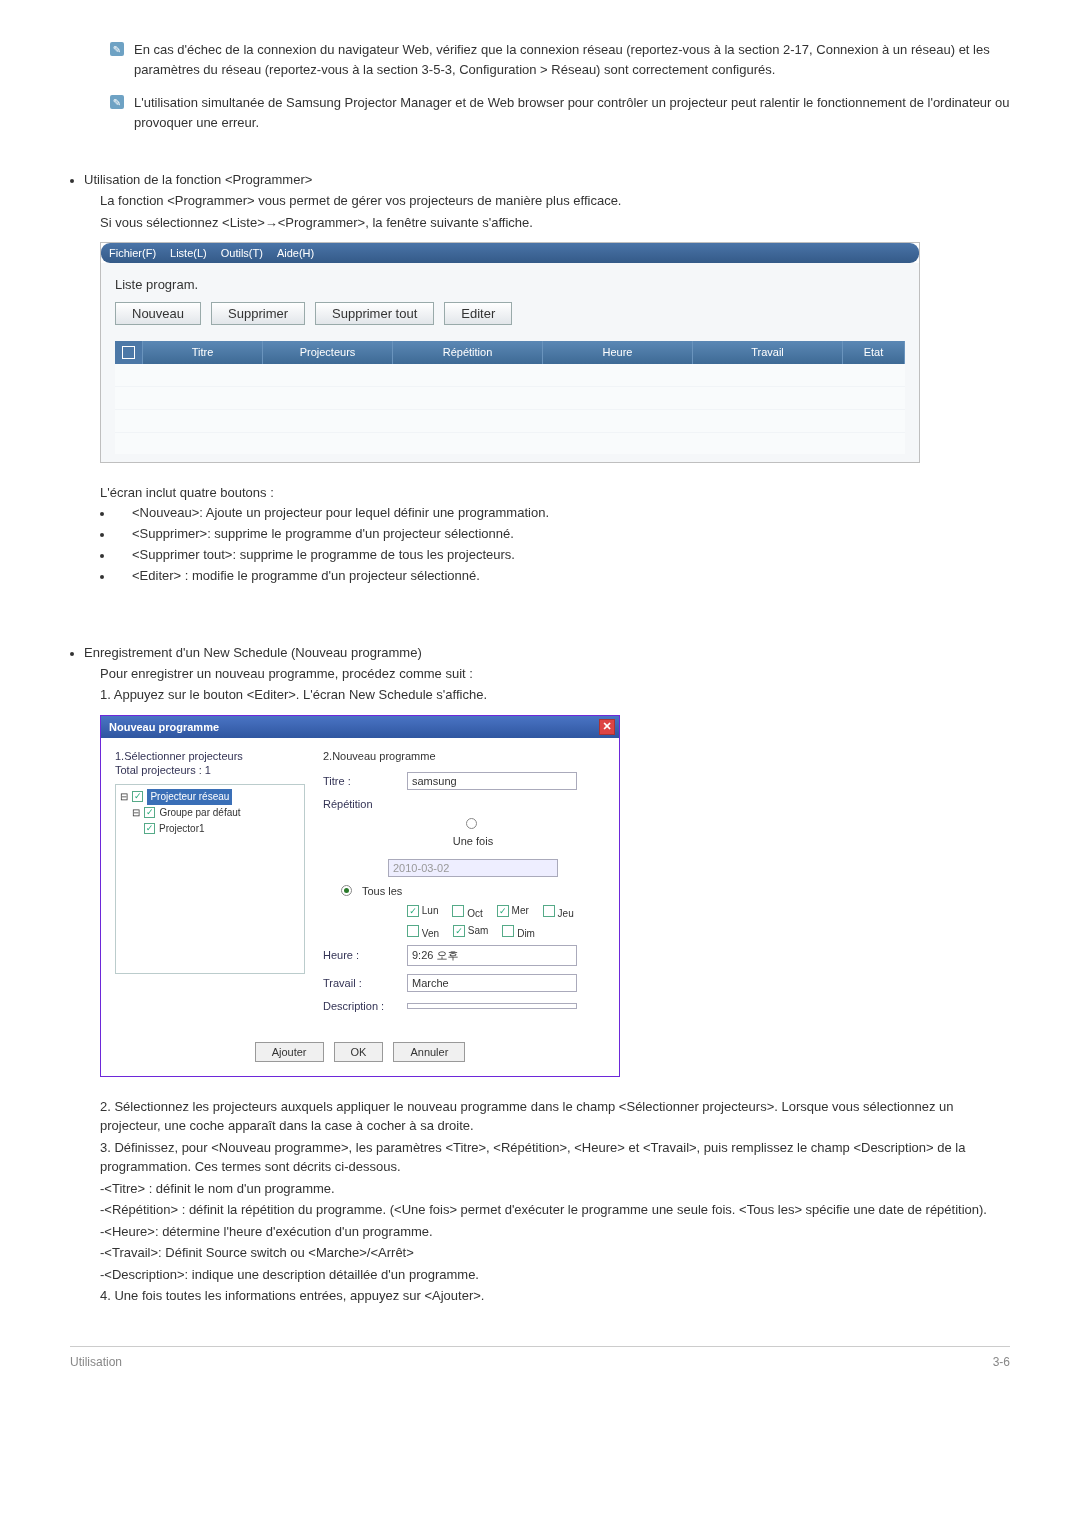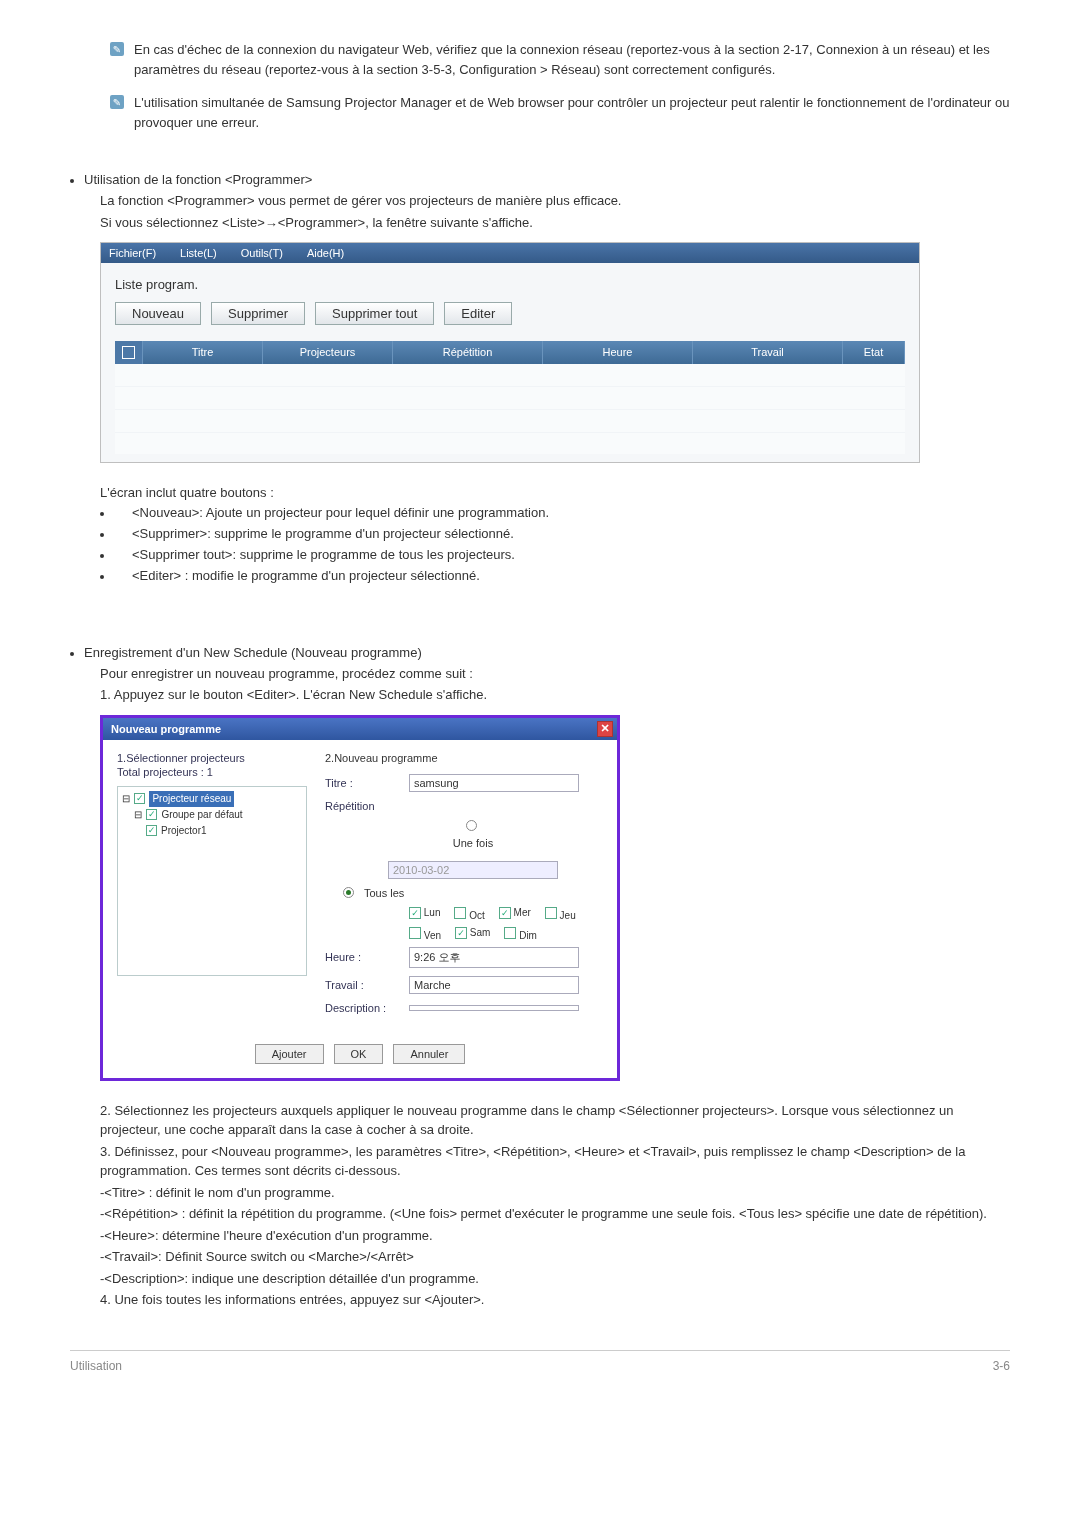--- a/index.html
+++ b/index.html
@@ -8,33 +8,33 @@
   .note-icon { width:14px; height:14px; background:#6ea2c4; display:inline-flex; align-items:center; justify-content:center; color:#fff; font-size:10px; border-radius:2px; flex-shrink:0; margin-top:2px; }
   .note-text { line-height:1.5; }
   .bullet-row { display:flex; gap:10px; margin-bottom:4px;margin-top:40px; }
   .bullet-dot { width:4px; height:4px; background:#333; border-radius:50%; margin-top:7px; flex-shrink:0; }
   .sub-bullet { display:flex; gap:28px; margin-left:30px; margin-bottom:6px; }
   .para { margin-left:30px; line-height:1.5; margin-bottom:2px; }
   .fig1 { margin:10px 0 20px 30px; width:820px; border:1px solid #bfbfbf; }
   .fig1-title { background:#e9eef3; padding:5px 8px; display:flex; align-items:center; gap:6px; font-size:12px; font-weight:bold; color:#345; border-bottom:1px solid #c9c9c9; position:relative;}
   .windowbtns{ position:absolute; right:6px; display:flex; gap:2px; font-size:10px; color:#555;}
   .windowbtns span{ border:1px solid #aaa; padding:0 4px; background:#f4f4f4;}
-  .menubar { background:linear-gradient(#4a74a8,#345a88); color:#fff; font-size:11px; padding:4px 8px; display:flex; gap:24px; }
+  .menubar { background:linear-gradient(#4a74a8,#345a88); color:#fff; font-size:11px; padding:4px 8px; display:flex; gap:14px;border-radius:9px; }
   .body1 { padding:14px 14px 8px 14px; background:#f5f7f9;}
   .lp { font-size:13px; margin-bottom:10px; color:#333;}
   .btnrow { display:flex; gap:10px; margin-bottom:16px;}
   .btn { border:1px solid #9aa; background:linear-gradient(#fff,#e2e6ea); padding:3px 16px; font-size:13px; color:#333; }
   .headerbar { display:flex; background:linear-gradient(#5b88b5,#3e6a95); color:#fff; font-size:11px; text-align:center; }
   .headerbar div { padding:5px 4px; border-right:1px solid #6a94bd;}
   .chk-col{width:28px; background:#4c78a7; display:flex; align-items:center; justify-content:center;}
   .chk-col::before{content:""; width:11px; height:11px; border:1px solid #fff; background:#4c78a7; display:block;}
   .titre-col{width:120px;} .proj-col{width:130px;} .rep-col{width:150px;} .heure-col{width:150px;} .trav-col{width:150px;} .etat-col{flex:1;}
   .emptygrid { height:90px; background:repeating-linear-gradient(#f9fbfc, #f9fbfc 22px, #f1f4f7 22px, #f1f4f7 23px);}
   
-  .fig2 { margin:10px 0 20px 30px; width:520px; border:3px solid #6d28d9; font-size:11px;}
+  .fig2 { margin:10px 0 20px 30px; width:520px; border:1px solid #6d28d9; font-size:11px;}
   .fig2-title { background:linear-gradient(#4a74c4,#2f56a0); color:#fff; padding:5px 8px; font-weight:bold; position:relative;}
   .fig2-close{ position:absolute; right:4px; top:3px; width:16px; height:16px; background:#d44; color:#fff; display:flex; align-items:center; justify-content:center; border:1px solid #a33; font-size:11px;}
   .fig2-body{ padding:12px 14px; display:flex; gap:18px;}
   .leftcol{ width:190px;}
   .leftcol .hdr{ font-size:11px; color:#335; margin-bottom:2px;}
   .treebox{ border:1px solid #bcc; height:190px; padding:4px; margin-top:8px; background:#fff; font-size:10px; line-height:1.6;}
   .treeline{ display:flex; align-items:center; gap:4px; white-space:nowrap;}
   .indent1{padding-left:12px;} .indent2{padding-left:24px;}
   .cbox{ width:11px; height:11px; border:1px solid #5a8; display:inline-flex; align-items:center; justify-content:center; color:#2a7; font-size:9px;}
   .hl{ background:#3a6fb7; color:#fff; padding:0 3px;}

